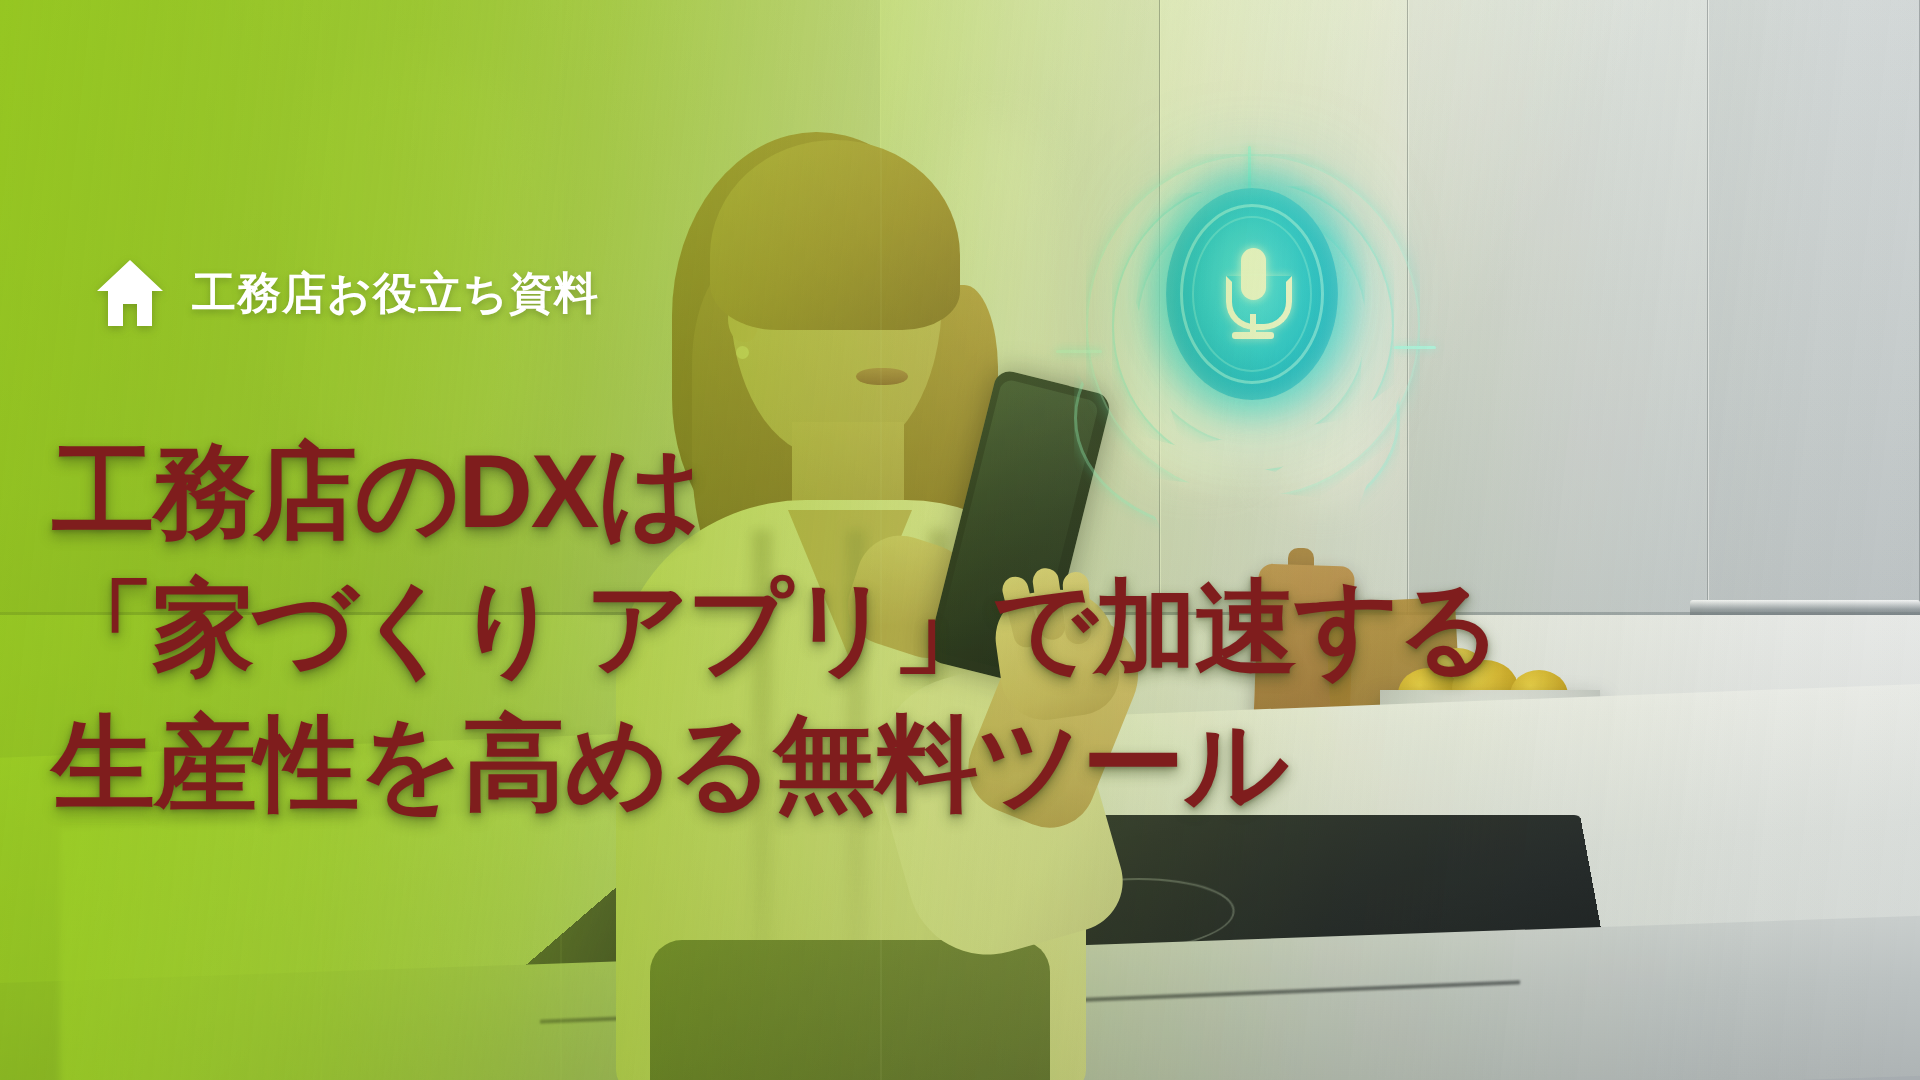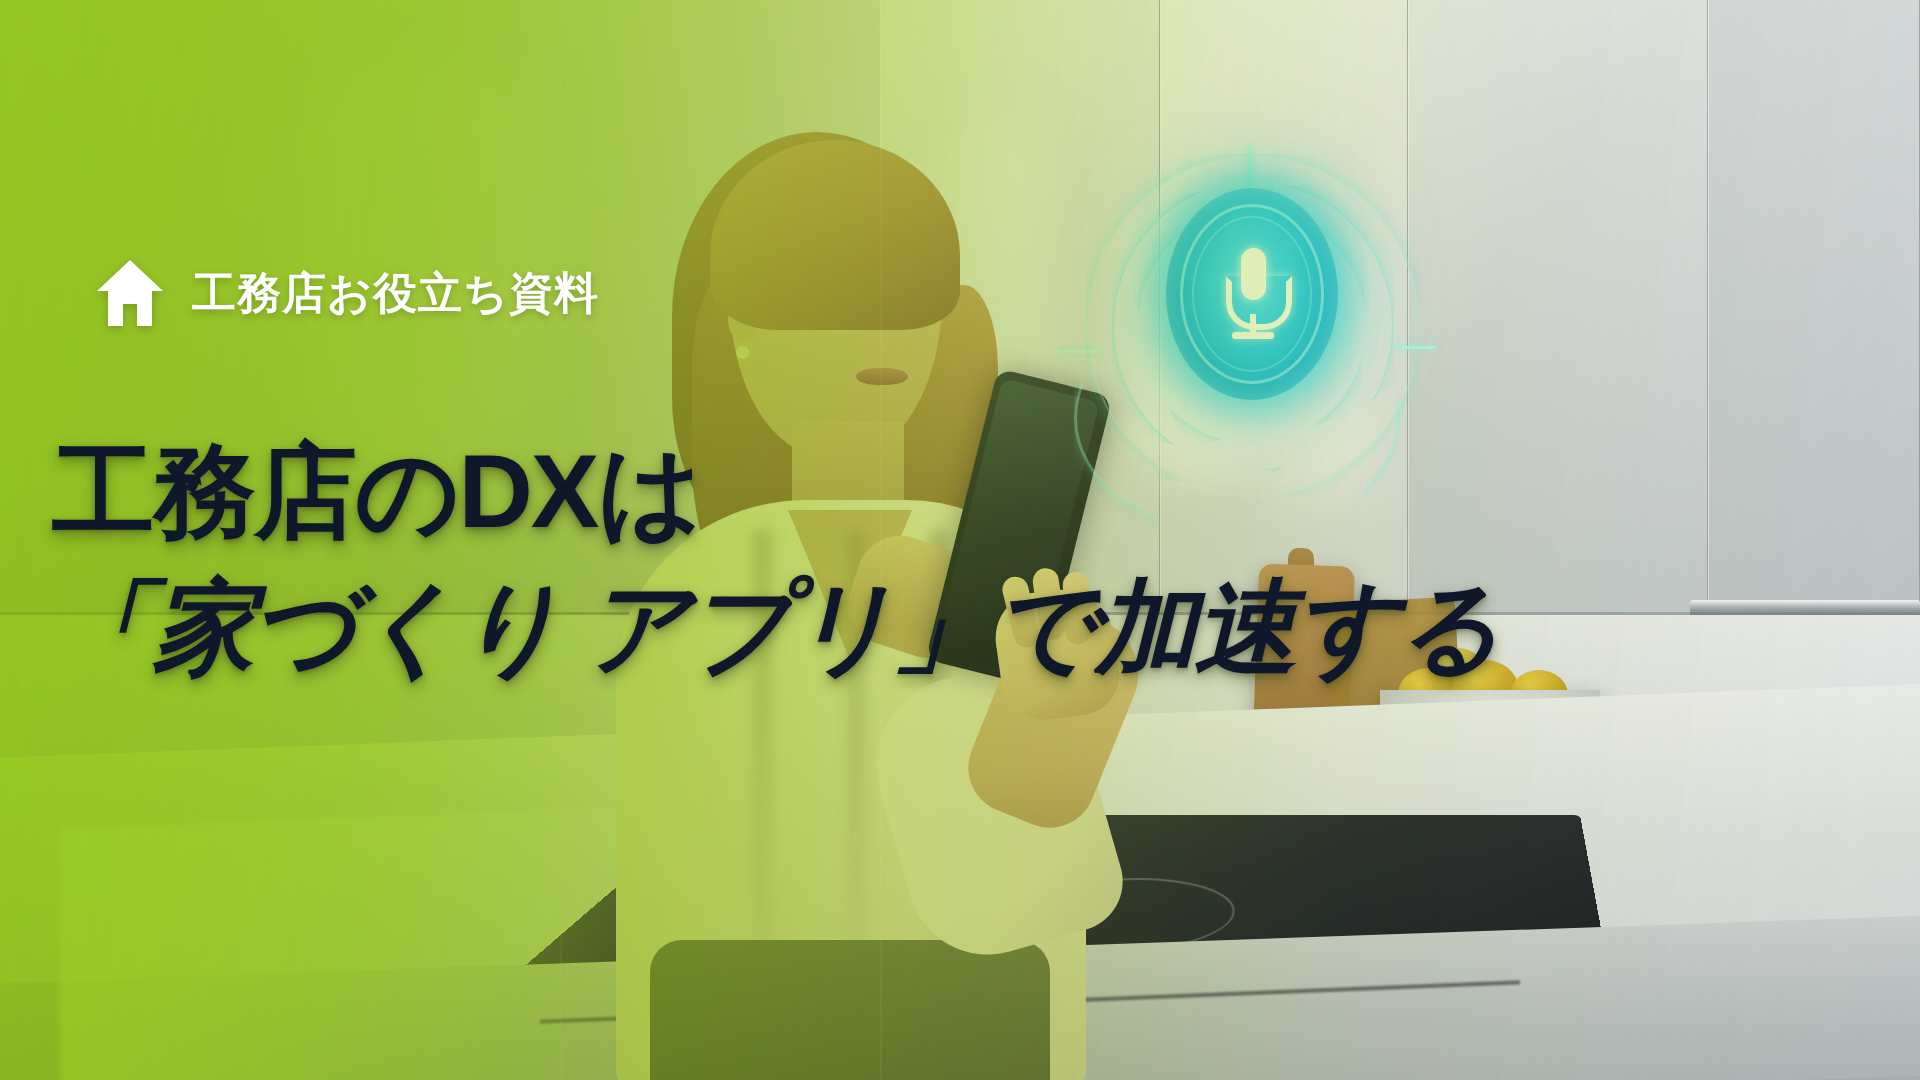--- a/index.html
+++ b/index.html
@@ -443,30 +443,30 @@
     white-space: nowrap;
     text-shadow: 0 3px 7px rgba(70,95,25,.40);
   }
 
   .headline {
     position: absolute;
     left: 52px; top: 424px;
     width: 1560px;
   }
   .hl-line {
-    color: #0f172a;
+    color: #7f1d1d;
     font-size: 103px;
     font-weight: 700;
     line-height: 1.32;
     letter-spacing: -1px;
     white-space: nowrap;
     text-shadow: 0 6px 14px rgba(45,60,20,.45), 0 2px 4px rgba(45,60,20,.35);
   }
   .hl-line.l1 { letter-spacing: -2px; }
-  .hl-line.l2 { letter-spacing: -3px; font-style: italic; }
+  .hl-line.l2 { letter-spacing: -3px; }
   .hl-line.l3 { letter-spacing: -1px; }
 </style>
 </head>
 <body>
 
 <div class="banner">
 
   <div class="photo">
 
     <div class="cab-band"></div>
@@ -564,16 +564,17 @@
     <div class="tagline-row">
       <svg class="house-icon" viewBox="0 0 68 70" aria-hidden="true">
         <path d="M34 2 L67 33 L56 33 L56 68 L41 68 L41 46 L27 46 L27 68 L12 68 L12 33 L1 33 Z" fill="#ffffff"></path>
       </svg>
       <div class="tagline-text">工務店お役立ち資料</div>
     </div>
 
     <div class="headline">
       <div class="hl-line l1">工務店のDXは</div>
       <div class="hl-line l2">「家づくり アプリ」で加速する</div>
+      <div class="hl-line l3">生産性を高める無料ツール</div>
     </div>
 
   </div>
 </div>
 
 </body></html>

